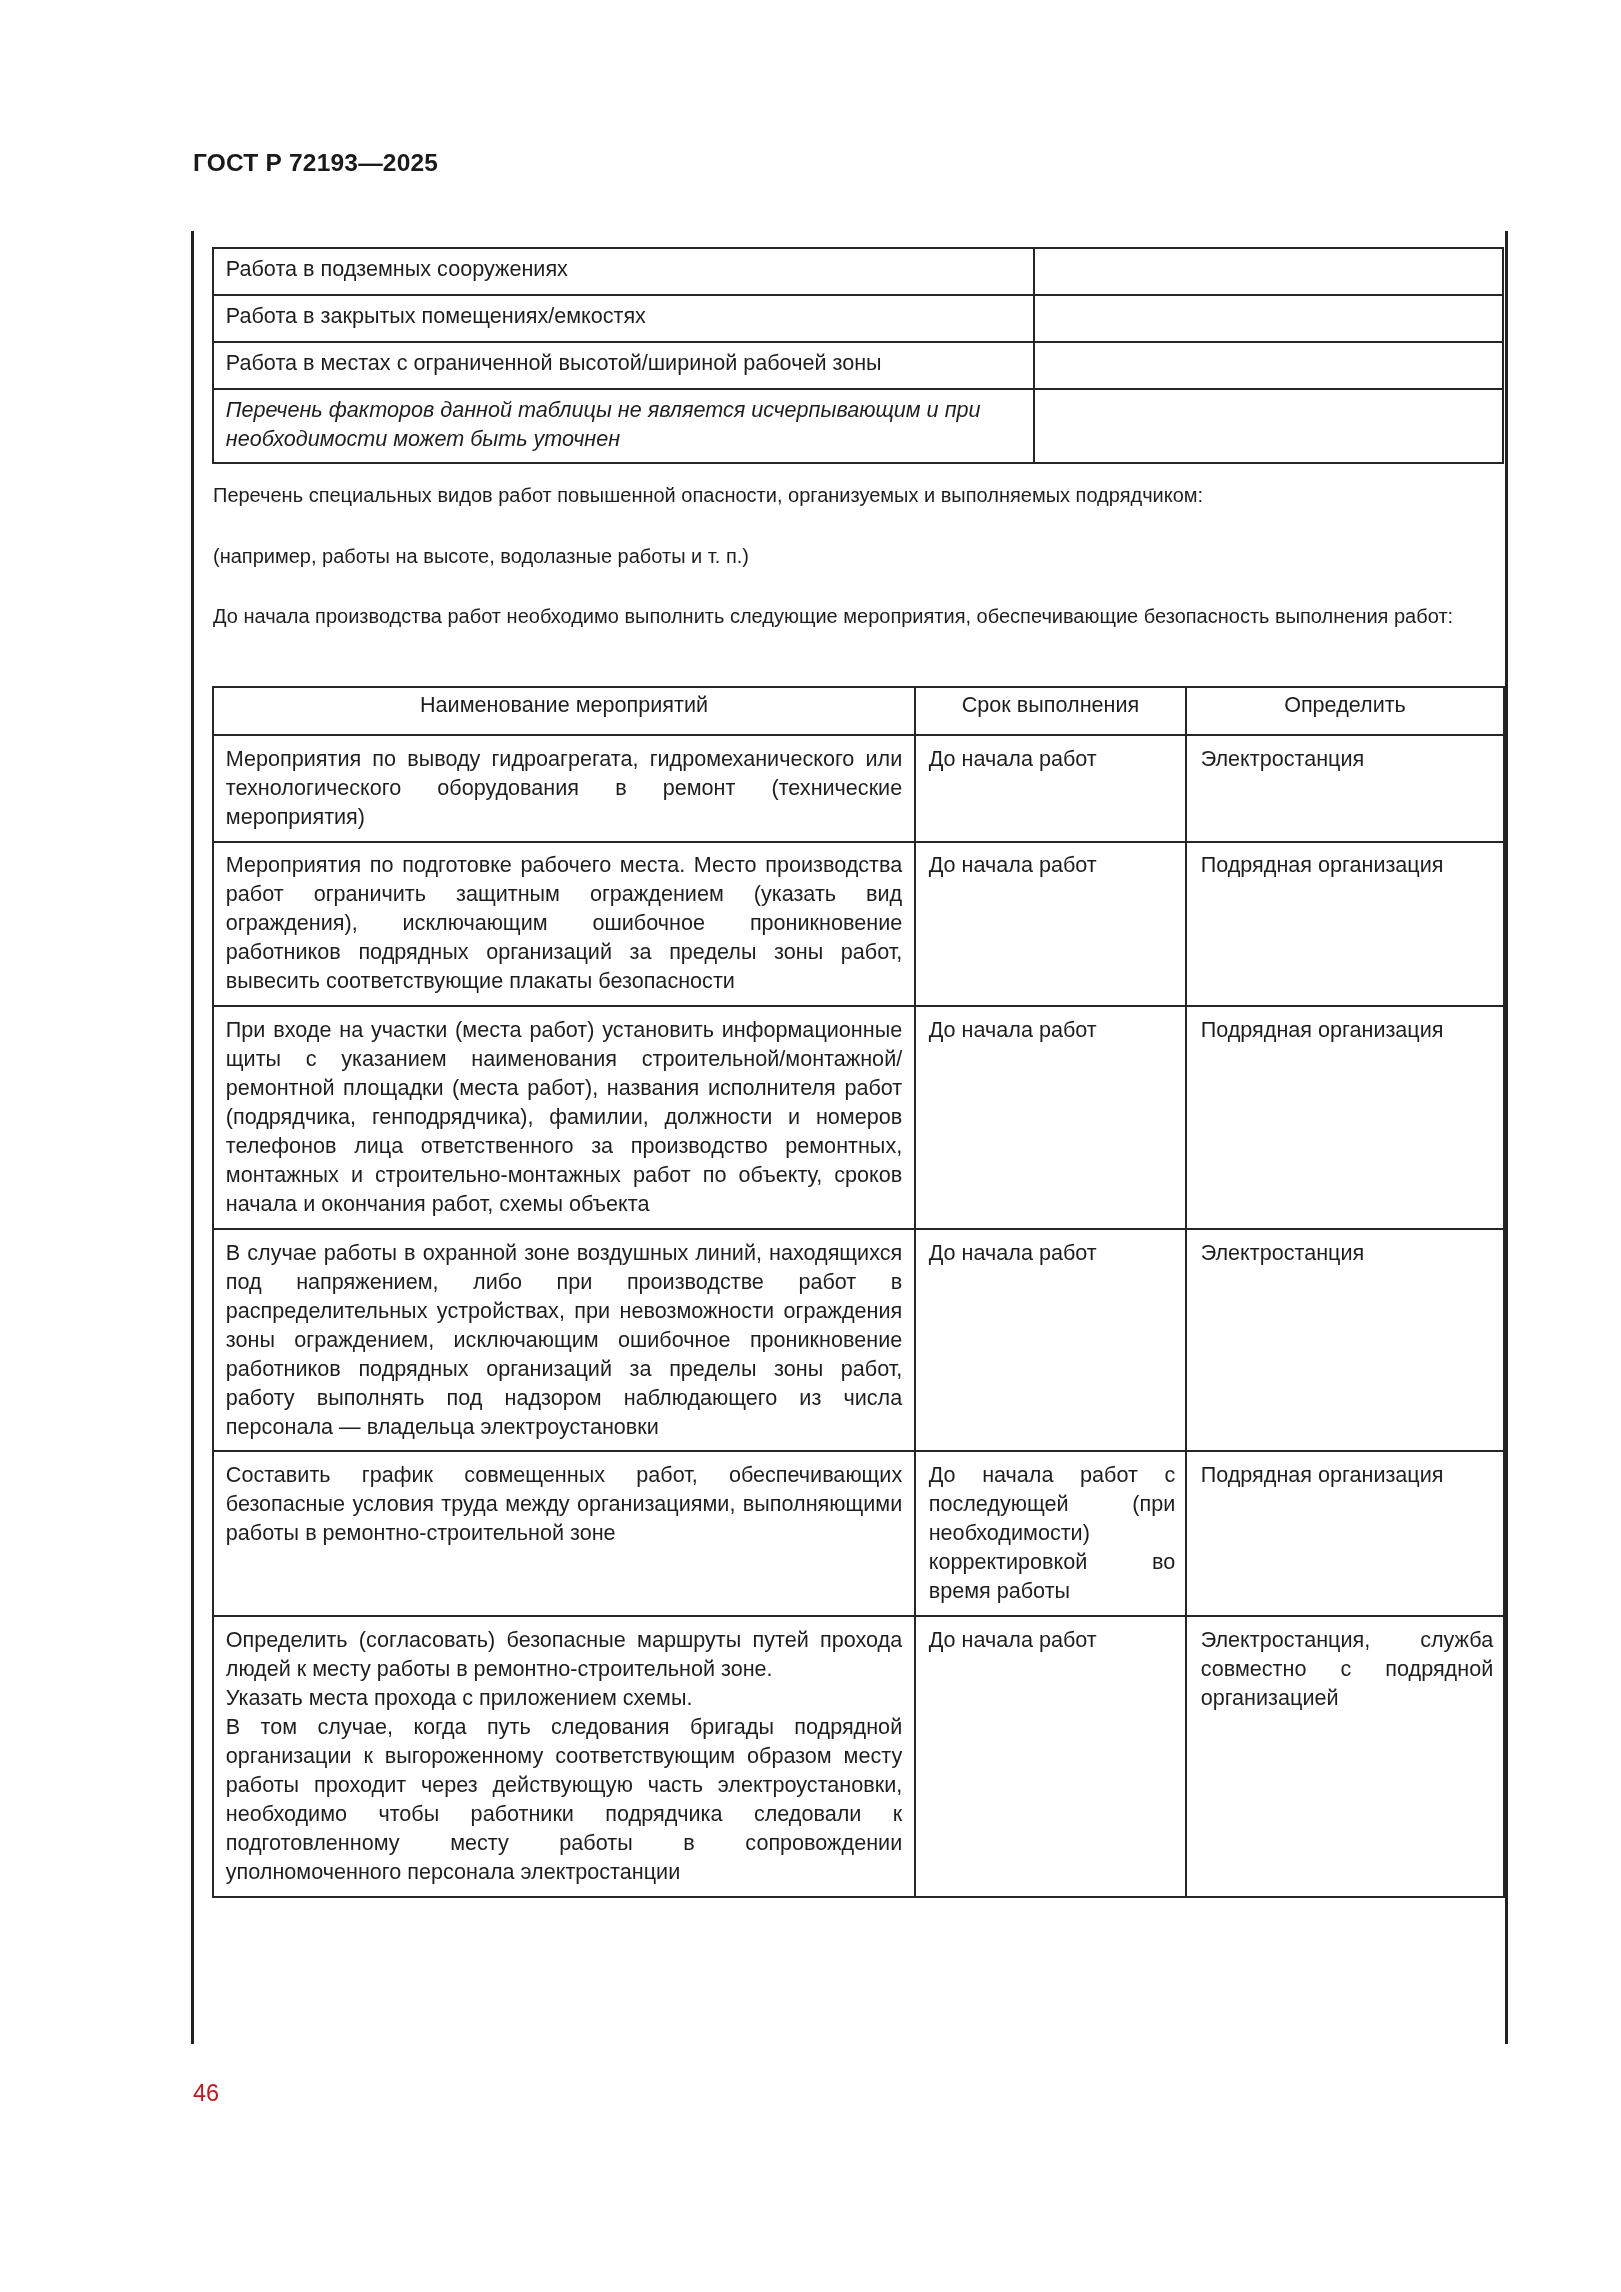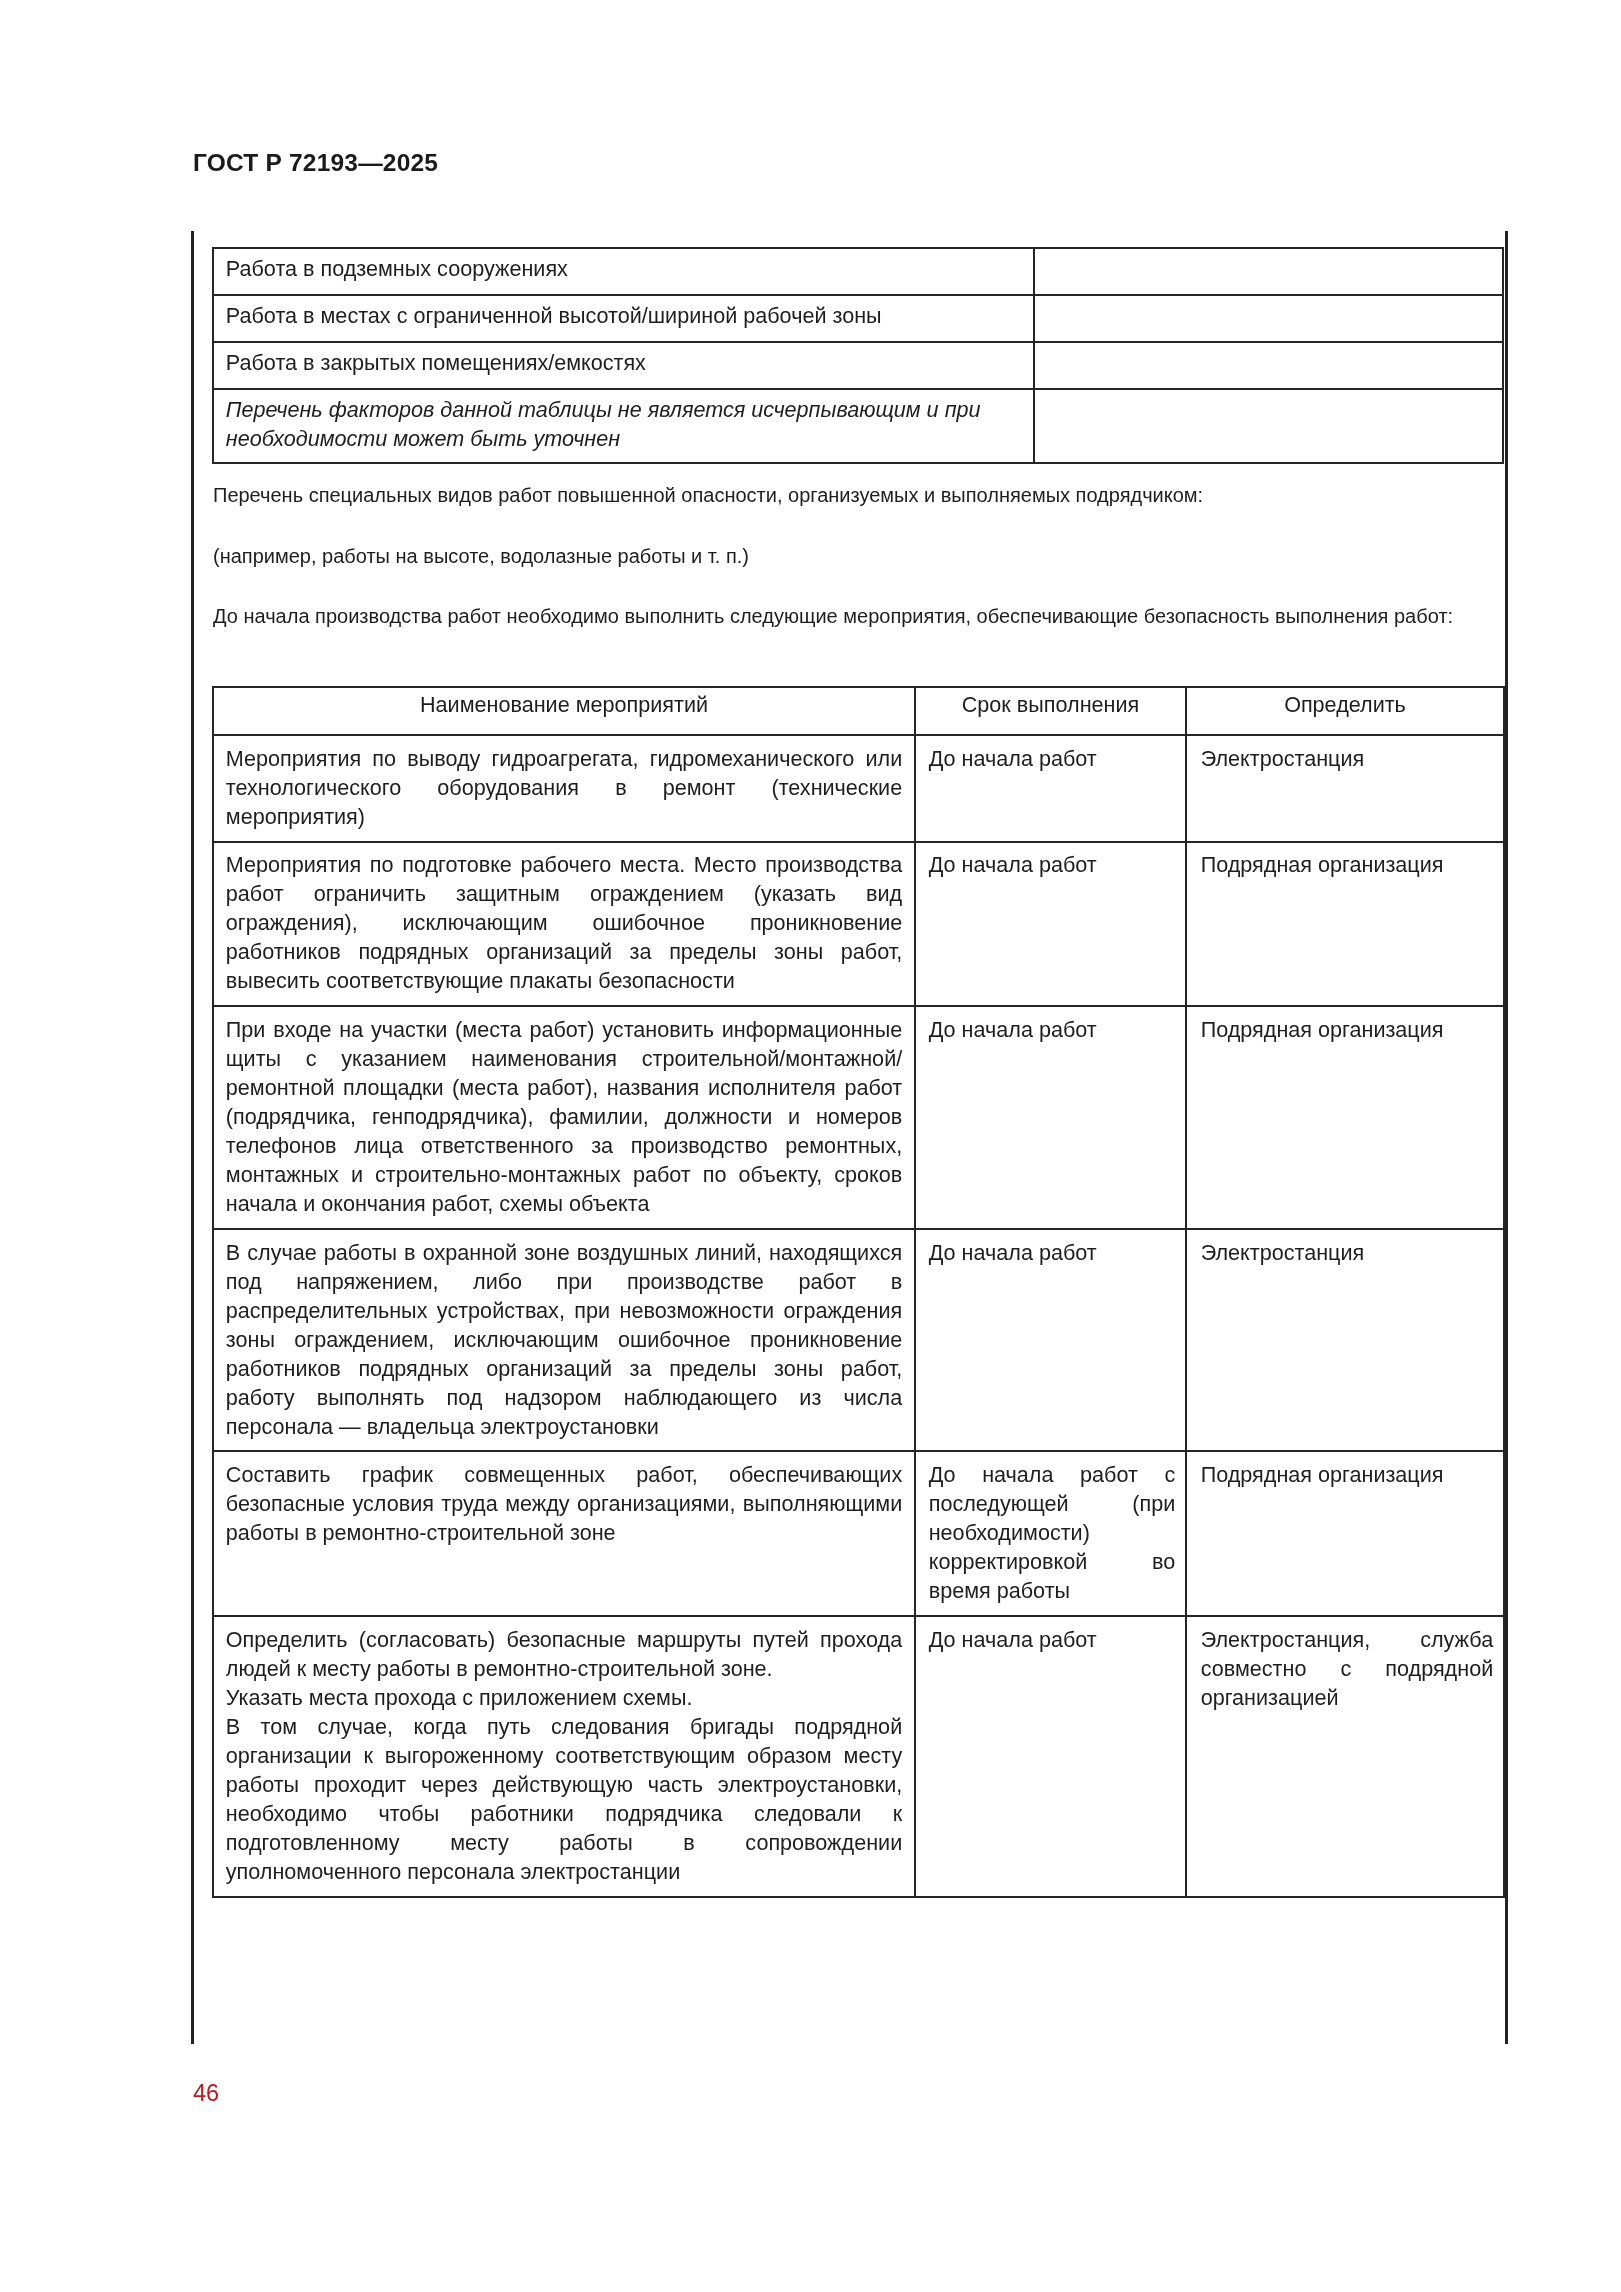--- a/index.html
+++ b/index.html
@@ -57,25 +57,25 @@
   <colgroup>
       <col style="width:821px">
       <col style="width:469px">
     </colgroup>
   <tbody>
       <tr>
     <td class="txt">Работа в подземных сооружениях</td>
     <td></td>
   </tr>
   <tr>
-    <td class="txt">Работа в местах с ограниченной высотой/шириной рабочей зоны</td>
+    <td class="txt">Работа в закрытых помещениях/емкостях</td>
     <td></td>
   </tr>
   <tr>
-    <td class="txt">Работа в закрытых помещениях/емкостях</td>
+    <td class="txt">Работа в местах с ограниченной высотой/шириной рабочей зоны</td>
     <td></td>
   </tr>
   <tr>
     <td class="txt italic">Перечень факторов данной таблицы не является исчерпывающим и при необходимости может быть уточнен</td>
     <td></td>
   </tr>
 </tbody>
   </table>
 
 <div class="para p1">Перечень специальных видов работ повышенной опасности, организуемых и выполняемых подрядчиком:</div>

